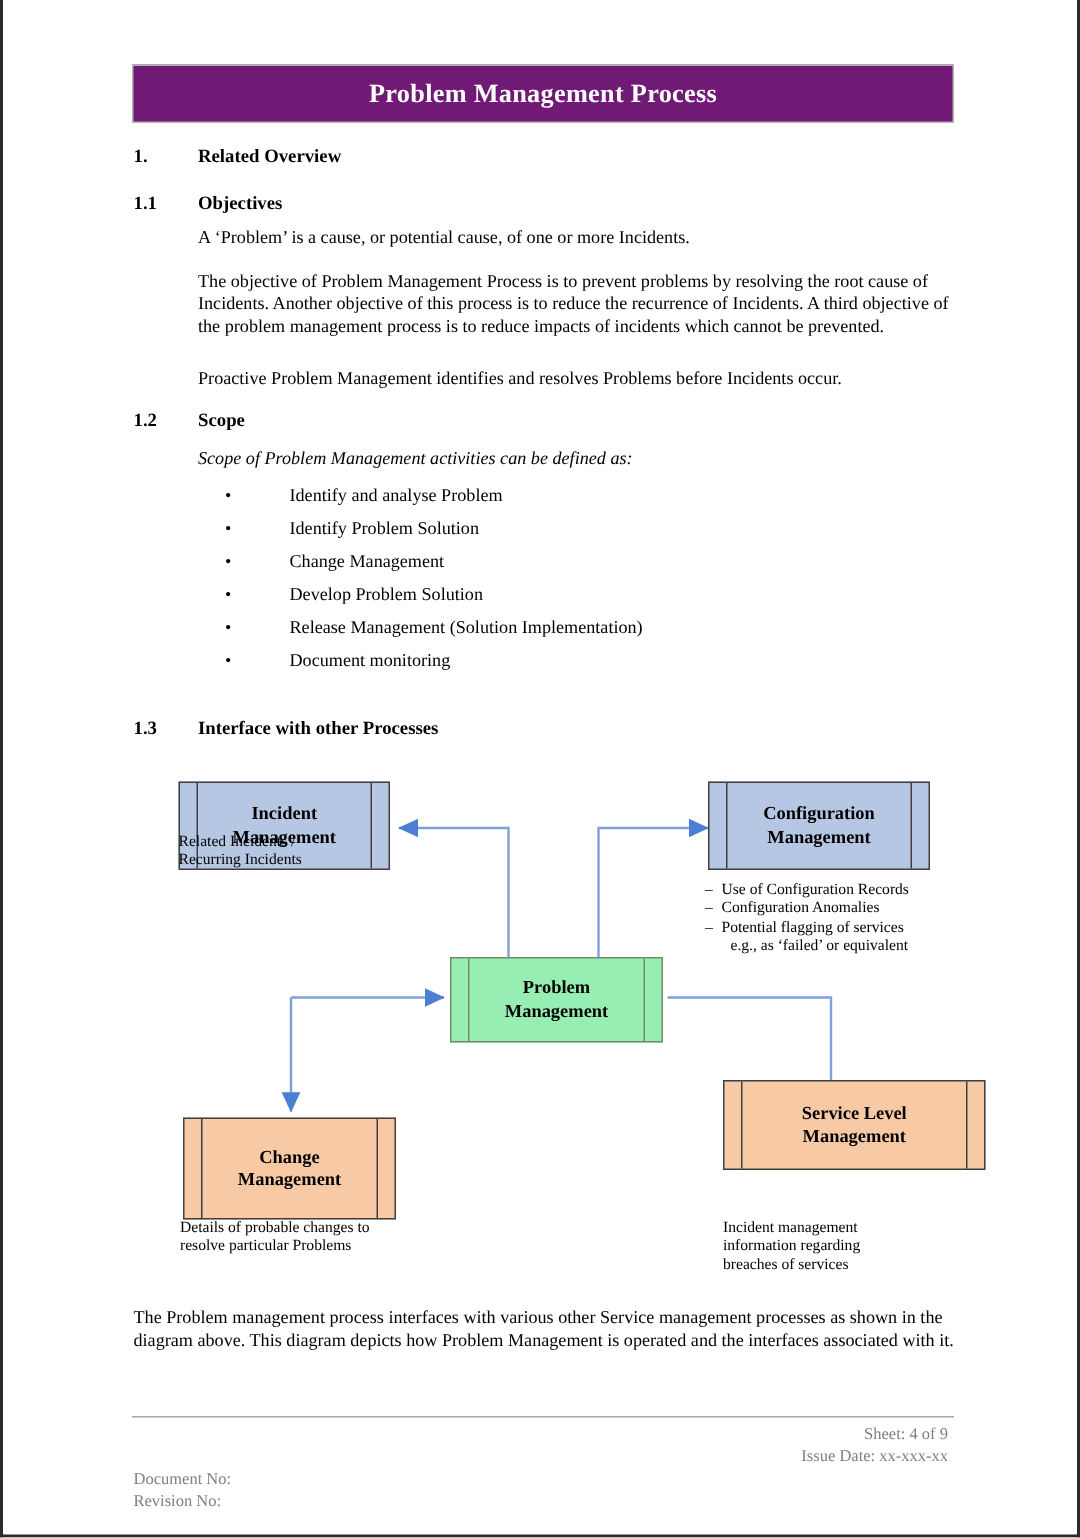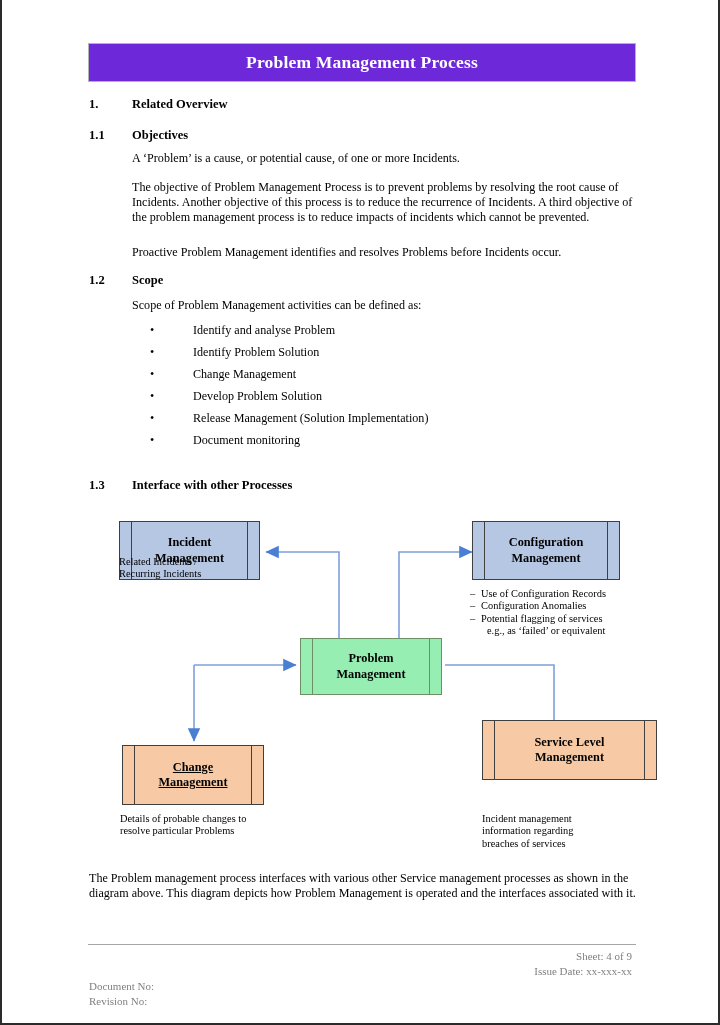--- a/index.html
+++ b/index.html
@@ -24,21 +24,21 @@
     overflow: hidden;
   }
 
   
   .title-banner {
     position: absolute;
     left: 86px;
     top: 43px;
     width: 548px;
     height: 39px;
-    background: #6d28d9;
+    background: #701a75;
     border: 1px solid #b4b4b4;
     display: flex;
     align-items: center;
     justify-content: center;
     font-family: Liberation Serif, serif;
   }
   .title-banner .title-text {
     color: #ffffff;
     font-size: 17.5px;
     font-weight: bold;
@@ -181,21 +181,21 @@
 
   <div class="para" style="left:130px; top:151px; width:505px;">A ‘Problem’ is a cause, or potential cause, of one or more Incidents.</div>
 
   <div class="para" style="left:130px; top:245px; width:505px;">Proactive Problem Management identifies and resolves Problems before Incidents occur.</div>
 
   <div class="para" style="left:130px; top:180px; width:506px;">The objective of Problem Management Process is to prevent problems by resolving the root cause of Incidents. Another objective of this process is to reduce the recurrence of Incidents. A third objective of the problem management process is to reduce impacts of incidents which cannot be prevented.</div>
 
   <div class="h-num" style="left:87px; top:273px;">1.2</div>
   <div class="h-txt" style="left:130px; top:273px;">Scope</div>
 
-  <div class="para" style="left:130px; top:298px; width:505px;">Scope of Problem Management activities can be defined as:</div>
+  <div class="para" style="left:130px; top:298px; width:505px;font-style:italic;">Scope of Problem Management activities can be defined as:</div>
 
   <div class="bullet-row" style="left:148px; top:323px; width:420px;">
     <span class="bullet-dot">•</span>
     <span class="bullet-label">Identify and analyse Problem</span>
   </div>
   <div class="bullet-row" style="left:148px; top:345px; width:420px;">
     <span class="bullet-dot">•</span>
     <span class="bullet-label">Identify Problem Solution</span>
   </div>
   <div class="bullet-row" style="left:148px; top:367px; width:420px;">
@@ -280,21 +280,21 @@
 
   <div class="proc-box box-green" style="left:298px; top:638px; width:142px; height:57px;">
     <span class="bar-l"></span>
     <span class="bar-r"></span>
     <span class="proc-label">
       <span>Problem</span><br>
       <span>Management</span>
     </span>
   </div>
 
-  <div class="proc-box box-peach" style="left:120px; top:745px; width:142px; height:60px;text-decoration:underline;">
+  <div class="proc-box box-peach" style="left:120px; top:745px; width:142px; height:68px;">
     <span class="bar-l"></span>
     <span class="bar-r"></span>
     <span class="proc-label">
       <span>Change</span><br>
       <span>Management</span>
     </span>
   </div>
   <div class="note" style="left:118px; top:813px; width:200px;">
     <div>Details of probable changes to</div>
     <div>resolve particular Problems</div>

